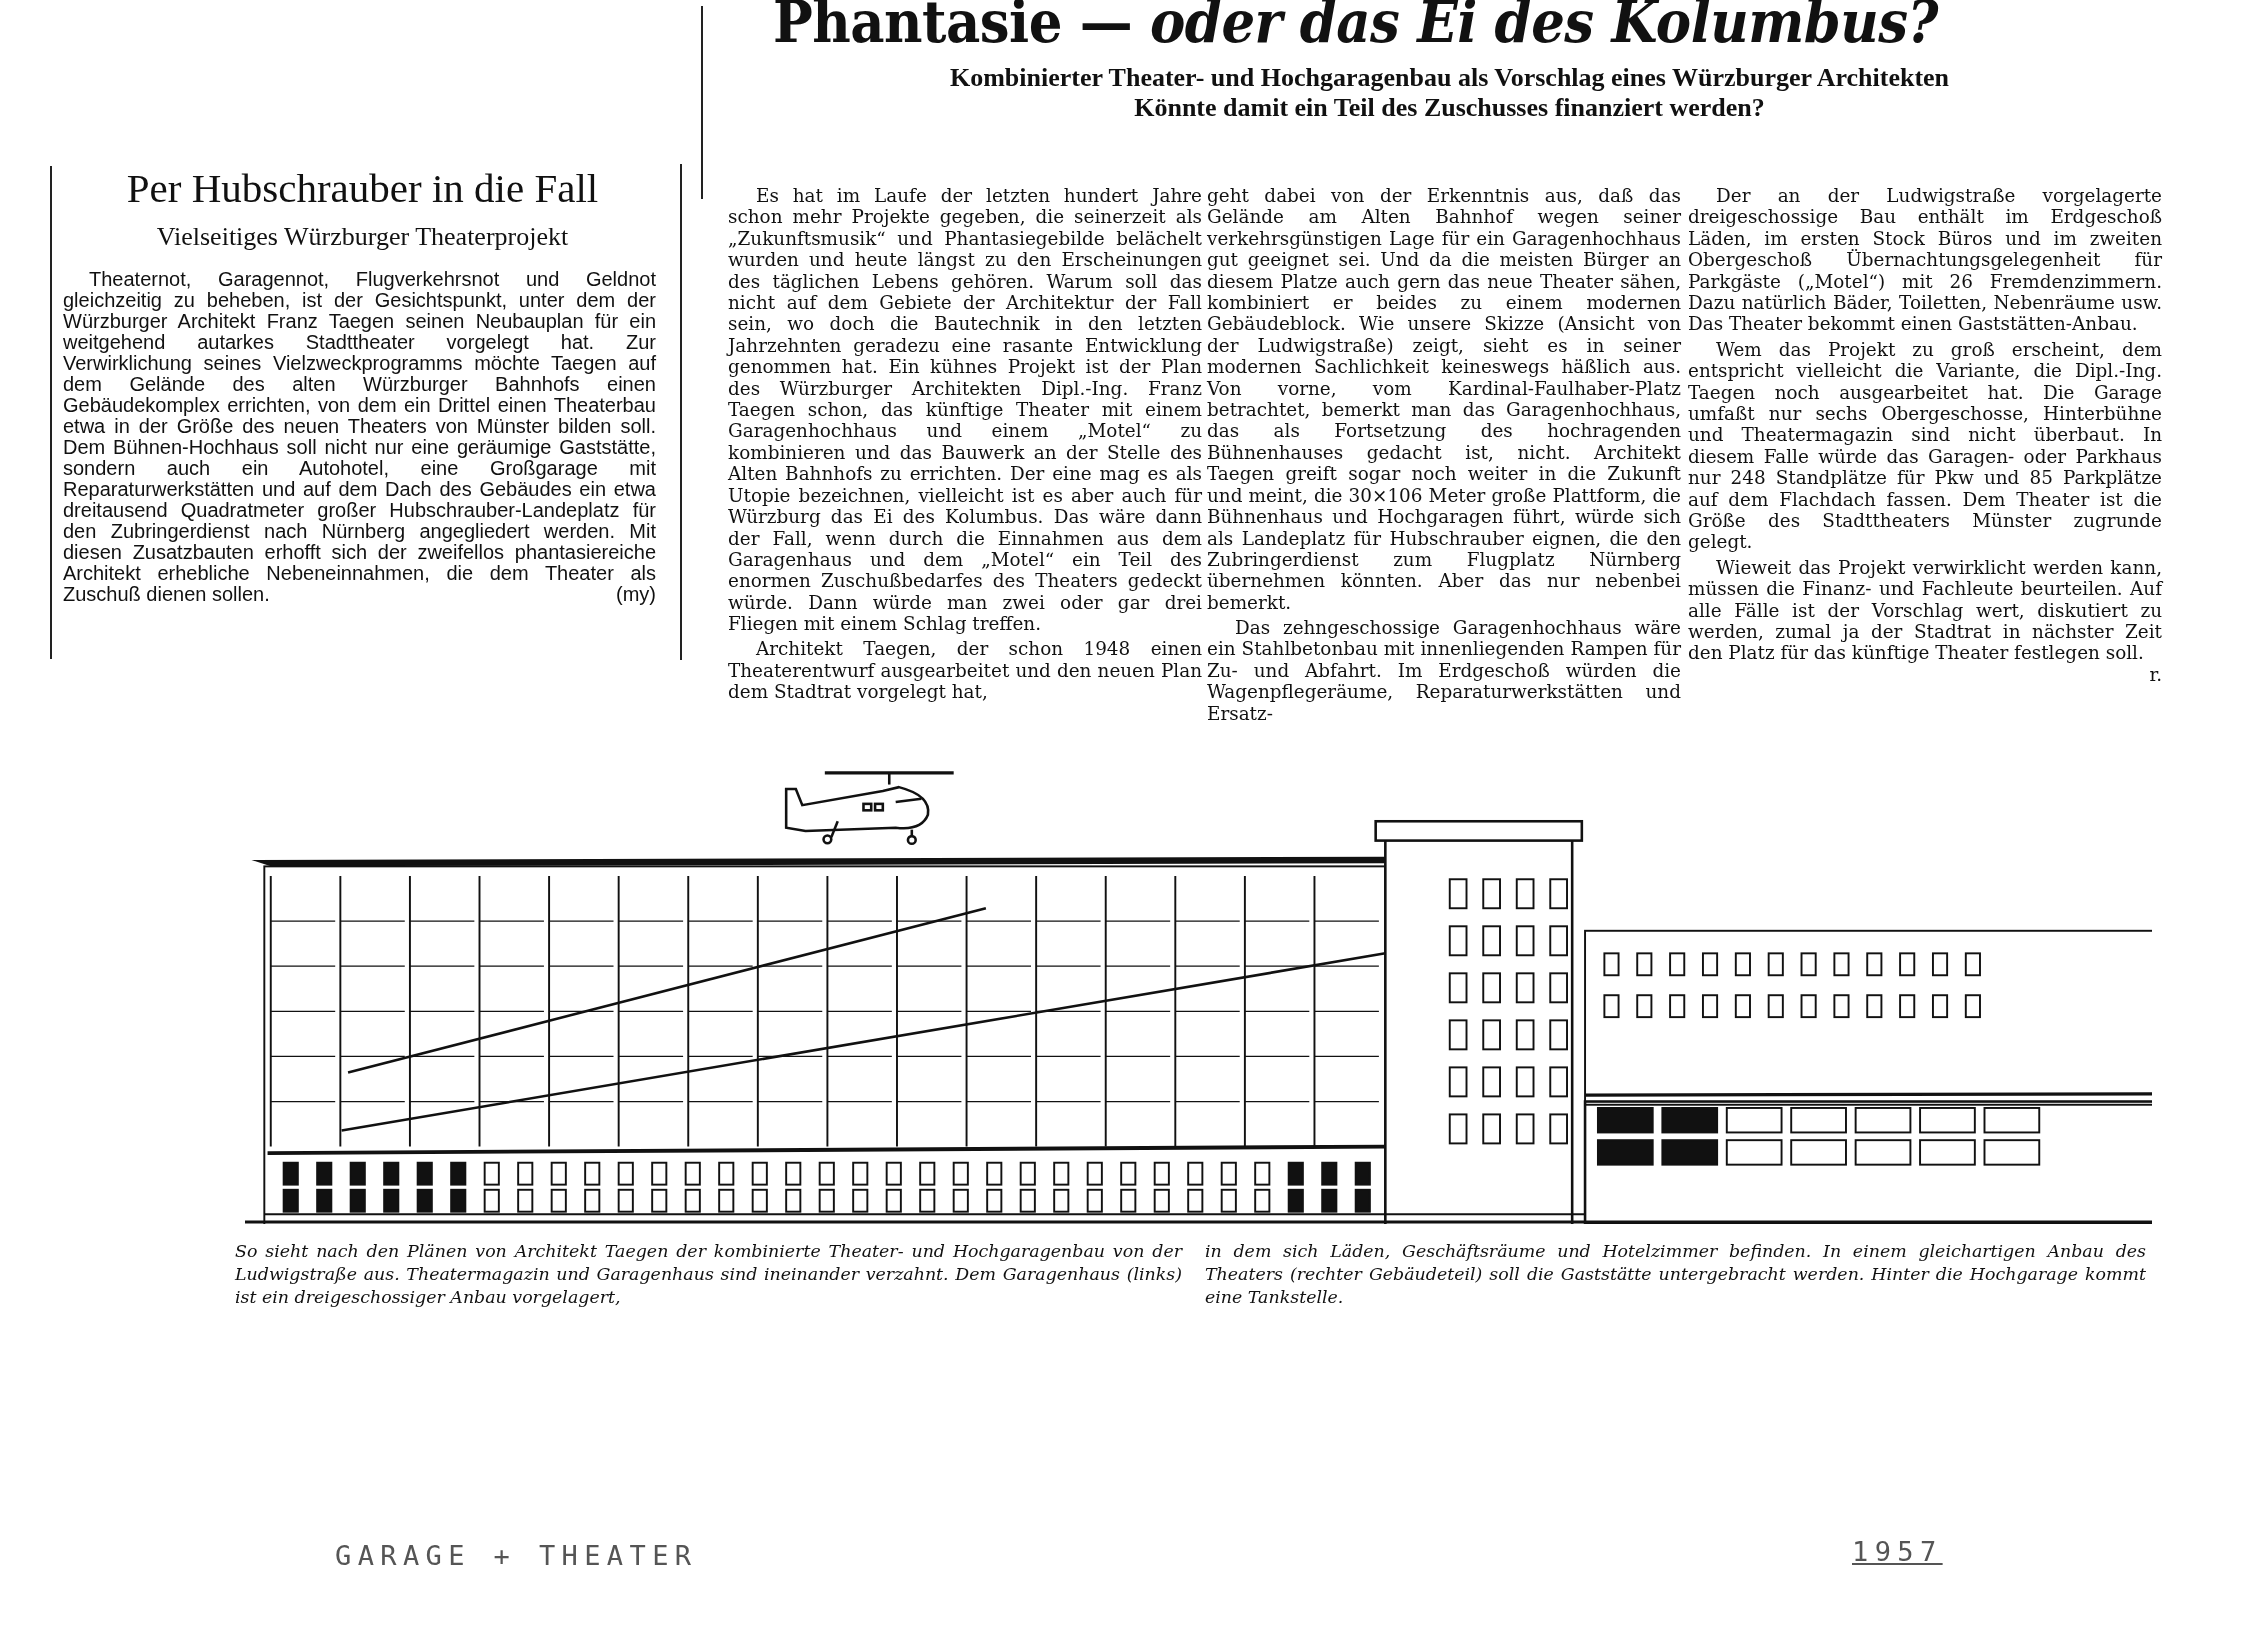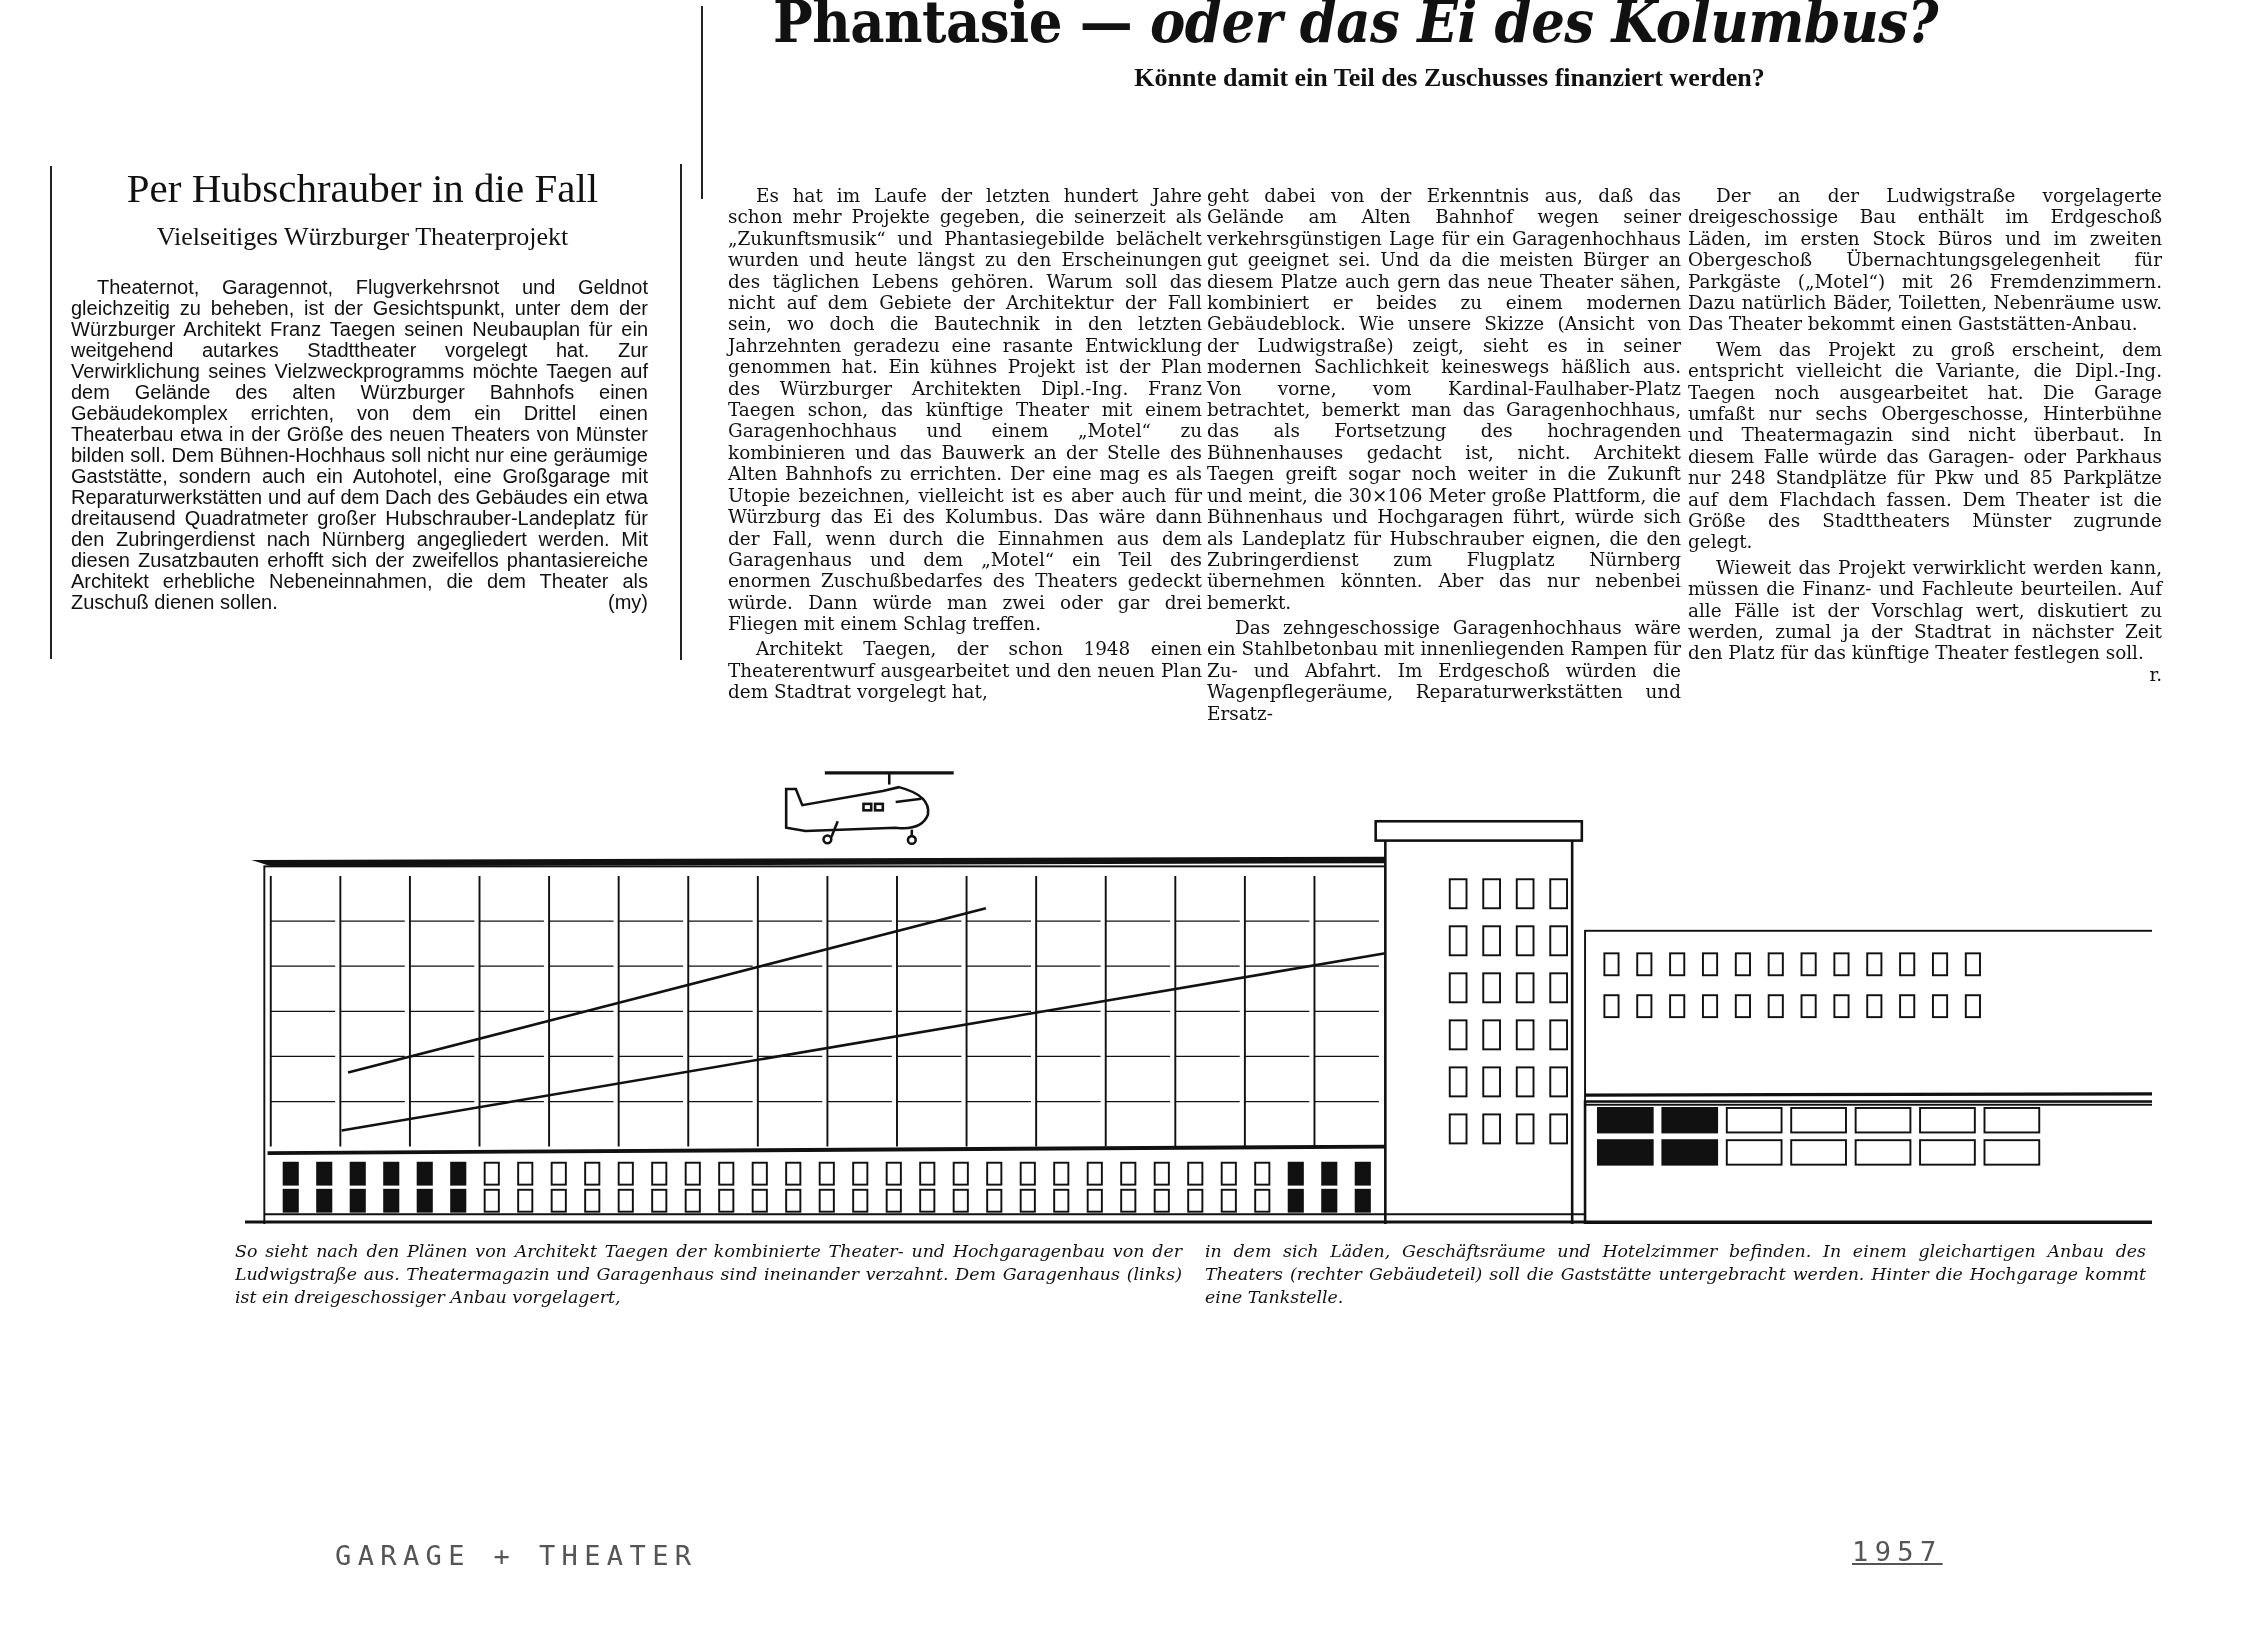--- a/index.html
+++ b/index.html
@@ -5,37 +5,38 @@
   html, body { margin:0; padding:0; background:#ffffff; }
   body { width:2261px; height:1643px; position:relative; overflow:hidden; color:#111; font-family:"DejaVu Serif", serif; }
   .abs { position:absolute; }
   .headline { left:773px; top:-11.6px; width:1417px; font-family:"DejaVu Serif", serif; font-weight:bold; font-size:57px; letter-spacing:-0.6px; white-space:nowrap; transform:scaleX(0.93); transform-origin:left top; }
   .headline .it { font-style:italic; }
   .subhead { left:741px; top:63px; width:1417px; text-align:center; font-family:"Liberation Serif", serif; font-weight:bold; font-size:26px; line-height:30px; }
   .vrule { background:#222; width:1.9px; }
   .box-title { left:55px; top:164px; width:615px; text-align:center; font-family:"Liberation Serif", serif; font-size:41px; }
   .box-sub { left:55px; top:222px; width:615px; text-align:center; font-family:"Liberation Serif", serif; font-size:26px; }
   .box-body { left:55px; top:261px; width:609px; font-family:"Liberation Sans Narrow","Liberation Sans", sans-serif; font-size:20px; line-height:21px; text-align:justify; }
-  .box-body p { margin:16px; text-indent:26px; }
+  .box-body p { margin:8px; text-indent:26px; }
   .sig { float:right; }
   .col { top:145px; width:474px; font-family:"DejaVu Serif", serif; font-size:18.4px; line-height:21.4px; text-align:justify; hyphens:manual;margin-top:40px; }
   .col p { margin:0; text-indent:28px; }
   .col p.cont { text-indent:0; }
   .col p + p { margin-top:3.9px; }
   .caption { top:1240px; font-family:"DejaVu Serif", serif; font-style:italic; font-size:17.4px; line-height:23px; text-align:justify; width:947px; }
   .hand { font-family:"DejaVu Sans Mono", monospace; color:#555; font-size:27px; letter-spacing:6.4px; }
   svg { position:absolute; }
 </style>
 </head>
 <body>
 
 <div class="abs headline">
   <span>Phantasie — </span><span class="it">oder das Ei des Kolumbus?</span>
 </div>
 <div class="abs subhead">
+  <div>Kombinierter Theater- und Hochgaragenbau als Vorschlag eines Würzburger Architekten</div>
   <div>Könnte damit ein Teil des Zuschusses finanziert werden?</div>
 </div>
 
 <div class="abs vrule" style="left:701px; top:6.4px; height:193px;"></div>
 <div class="abs vrule" style="left:50px; top:166px; height:493px;"></div>
 <div class="abs vrule" style="left:680px; top:164px; height:496px;"></div>
 
 <div class="abs box-title">Per Hubschrauber in die Fall</div>
 <div class="abs box-sub">Vielseitiges Würzburger Theaterprojekt</div>
 <div class="abs box-body">

